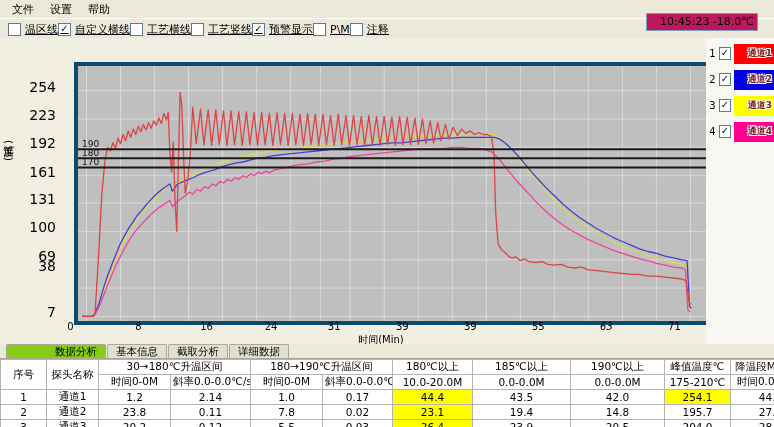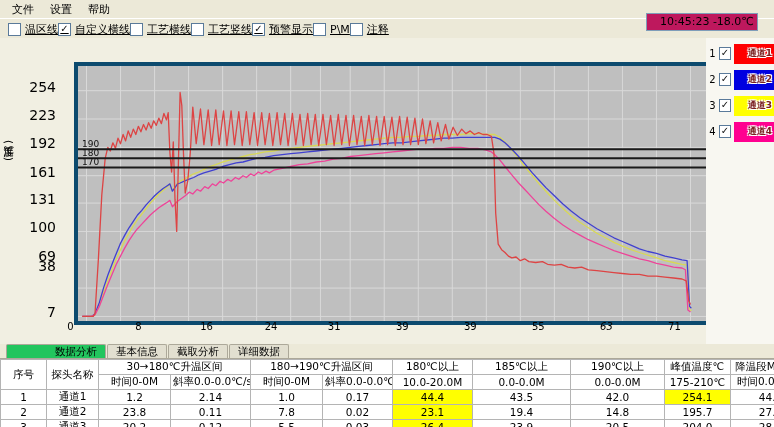--- a/index.html
+++ b/index.html
@@ -37,21 +37,21 @@
   .legend-row{display:flex;align-items:center;gap:3px;margin:5px 0 0 2px;height:21px;}
   .legend-num{width:8px;font-size:10px;text-align:right;}
   .legend-swatch{width:41px;height:20px;display:flex;align-items:center;justify-content:flex-end;
     padding-right:2px;font-size:9px;font-weight:bold;color:#7a2020;
     text-shadow:1px 1px 0 #fff,-1px -1px 0 #fff,1px -1px 0 #fff,-1px 1px 0 #fff;box-sizing:border-box;}
   
   .tabstrip{position:absolute;top:344px;left:0;width:774px;height:15px;padding-left:6px;
     display:flex;gap:1px;border-bottom:1px solid #aca899;background:#ece9d8;box-sizing:border-box;}
   .tab{padding:0 8px;font-size:10.5px;line-height:13px;border:1px solid #aca899;border-bottom:none;
     border-radius:2px 2px 0 0;background:#e2dfd0;cursor:default;}
-  .tab.active{background:#22c55e;font-weight:normal;padding-left:48px;}
+  .tab.active{background:#84cc16;font-weight:normal;padding-left:48px;}
   
   .table-wrap{position:absolute;top:359px;left:0;width:774px;height:68px;overflow:hidden;background:#fff;}
   table{border-collapse:collapse;table-layout:fixed;width:810px;font-size:10.5px;}
   th,td{border:1px solid #b4b4b4;padding:0 2px;height:12px;text-align:center;font-weight:normal;
     white-space:nowrap;overflow:hidden;background:#fff;}
   thead th{height:13px;}
   td.hl{background:#ffff00;}
 </style>
 </head>
 <body>
@@ -153,20 +153,21 @@
       <div class="xtick" style="left: 118.56px;">8</div>
       <div class="xtick" style="left: 186.613px;">16</div>
       <div class="xtick" style="left: 251px;">24</div>
       <div class="xtick" style="left: 314.213px;">31</div>
       <div class="xtick" style="left: 382.267px;">39</div>
       <div class="xtick" style="left: 450.32px;">39</div>
       <div class="xtick" style="left: 518.373px;">55</div>
       <div class="xtick" style="left: 586.427px; font-style: italic;">63</div>
       <div class="xtick" style="left: 654.48px;">71</div>
     </div>
+  <div class="xlabel">时间(Min)</div>
 </div>
 
 <div class="legend-panel" id="legend">
     <div class="legend-row">
       <span class="legend-num">1</span>
       <span class="cb-box">✓</span>
       <span class="legend-swatch" style="background: rgb(255, 0, 0);">通道1</span>
     </div>
     <div class="legend-row">
       <span class="legend-num">2</span>

